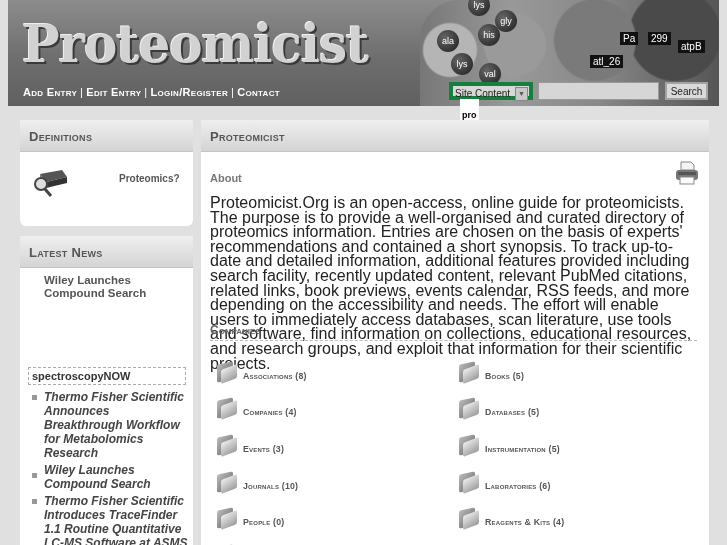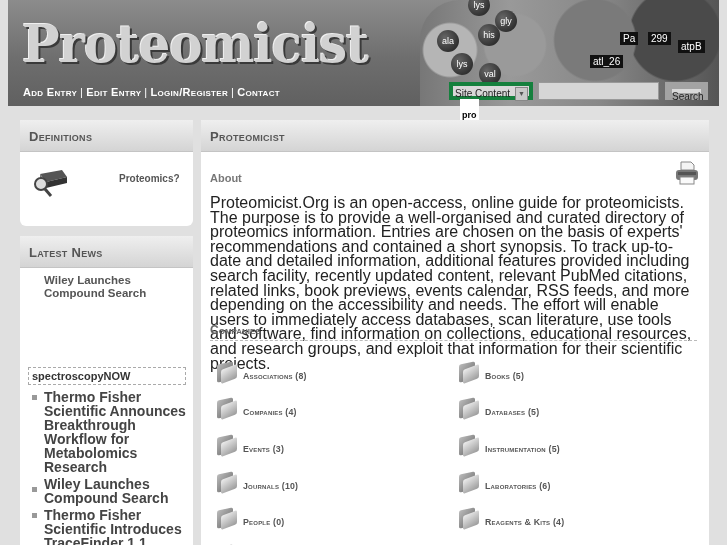--- a/index.html
+++ b/index.html
@@ -30,41 +30,41 @@
     text-align: center; line-height: 22px; }
   .tag { position: absolute; background: #111; color: #fff; font-size: 10px; padding: 1px 3px; }
 
   .site-select { position: absolute; left: 449px; top: 82px; width: 84px; height: 18px; background: #d8d8d8;
     border: 4px solid #15803d; font-size: 10px; line-height: 16px; padding-left: 2px; color: #222; }
   .site-select .arrow { position: absolute; right: 1px; top: 1px; width: 13px; height: 14px;
     background: #c8c8c8; border: 1px solid #888; font-size: 7px; line-height: 12px; text-align: center; color: #555; }
   .search-input { position: absolute; left: 538px; top: 82px; width: 121px; height: 18px; background: #d6d6d6;
     border: 1px solid #999; }
   .search-btn { position: absolute; left: 665px; top: 82px; width: 43px; height: 18px; background: #dadada;
-    border: 7px solid #a3a3a3; font-size: 10px; line-height: 16px; text-align: center; color: #222; }
+    border: 2px solid #a3a3a3; font-size: 10px; line-height: 16px; text-align: center; color: #222; }
   .pro-label { position: absolute; left: 460px; top: 99px; background: #fff; color: #000; font-size: 9px;
     font-weight: bold; padding: 12px 2px; line-height: 8px; }
 
   
   .box { position: absolute; background: #fff; border-radius: 0 0 6px 6px; }
   .box-head { height: 32px; background: linear-gradient(#efefef, #d4d4d4); border-bottom: 1px solid #c4c4c4;
     font-size: 13px; font-weight: bold; color: #555; font-variant: small-caps; padding: 9px 0 0 9px; letter-spacing: 0.3px; }
 
   .definitions { left: 20px; top: 120px; width: 173px; height: 106px; }
   .def-item { position: absolute; left: 12px; top: 48px; display: flex; align-items: center; gap: 48px; }
   .def-item .book { width: 36px; height: 30px; position: relative; }
   .def-item .label { font-size: 10px; font-weight: bold; color: #555; margin-left: 3px; margin-top: -10px; }
 
   .news { left: 20px; top: 236px; width: 173px; height: 309px; border-radius: 0; }
   .news-feature { position: absolute; left: 24px; top: 38px; width: 140px; font-size: 11.5px; font-weight: bold; color: #555; line-height: 13px; }
   .feed-title { position: absolute; left: 8px; top: 131px; width: 158px; height: 18px; border: 1px dashed #aaa;
     font-size: 11px; font-weight: bold; color: #333; padding: 2px 0 0 3px; }
   .feed-list { position: absolute; left: 10px; top: 154px; width: 160px; list-style: none; }
-  .feed-list li { position: relative; padding-left: 14px; font-size: 14px; font-weight: bold; color: #444;
-    line-height: 14px; margin-bottom: 3px; }
+  .feed-list li { position: relative; padding-left: 14px; font-size: 12px; font-weight: bold; color: #444;
+    line-height: 14px; margin-bottom: 3px; font-style: italic; }
   .feed-list li::before { content: ""; position: absolute; left: 2px; top: 5px; width: 5px; height: 5px; background: #999; }
   .feed-list li.mid::before { top: 10px; }
 
   .main { left: 201px; top: 120px; width: 508px; height: 425px; border-radius: 0; }
   .about-title { position: absolute; left: 9px; top: 52px; font-size: 11px; font-weight: bold; color: #777; }
   .printer { position: absolute; left: 473px; top: 40px; width: 26px; height: 26px; }
   .about-text { position: absolute; left: 9px; top: 76px; width: 492px; font-size: 16px; line-height: 14.6px; color: #222; }
   .cat-title { position: absolute; left: 9px; top: 203px; font-size: 12px; font-weight: bold; color: #666; font-variant: small-caps; }
   .cat-rule { position: absolute; left: 9px; top: 220px; width: 487px; border-top: 1px dashed #bbb; }
   .cat-grid { position: absolute; left: 14px; top: 236px; width: 490px; }

